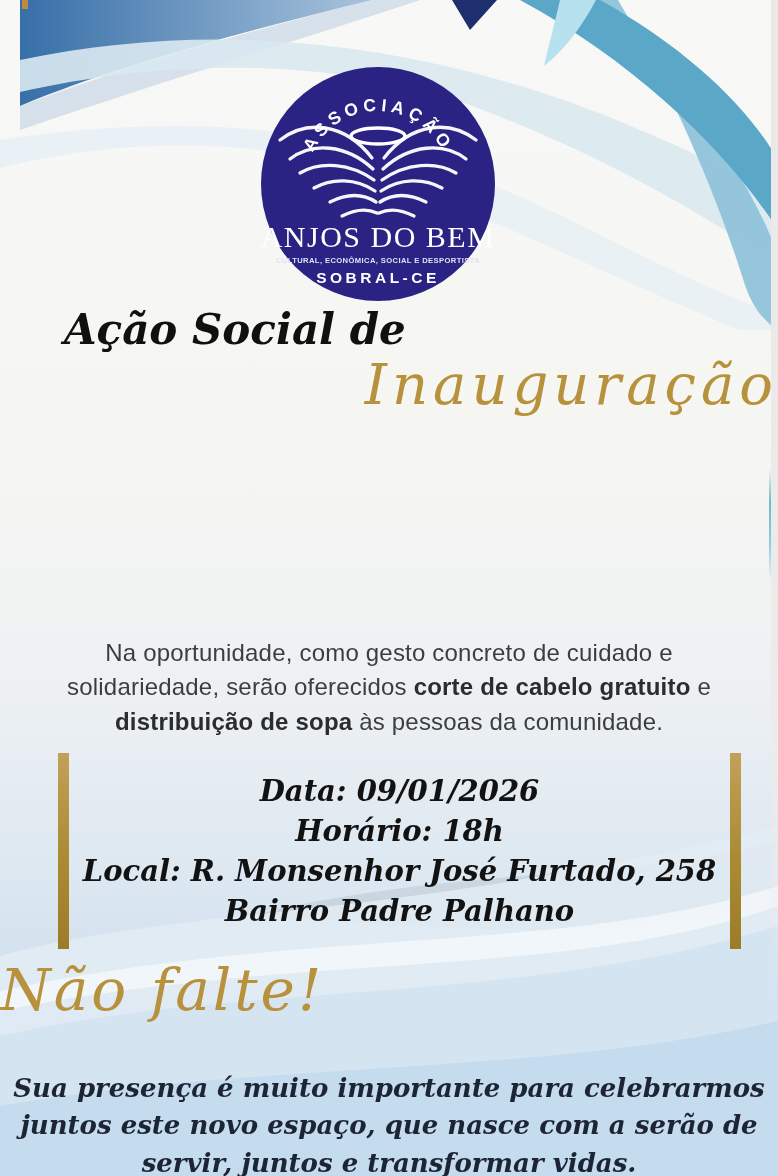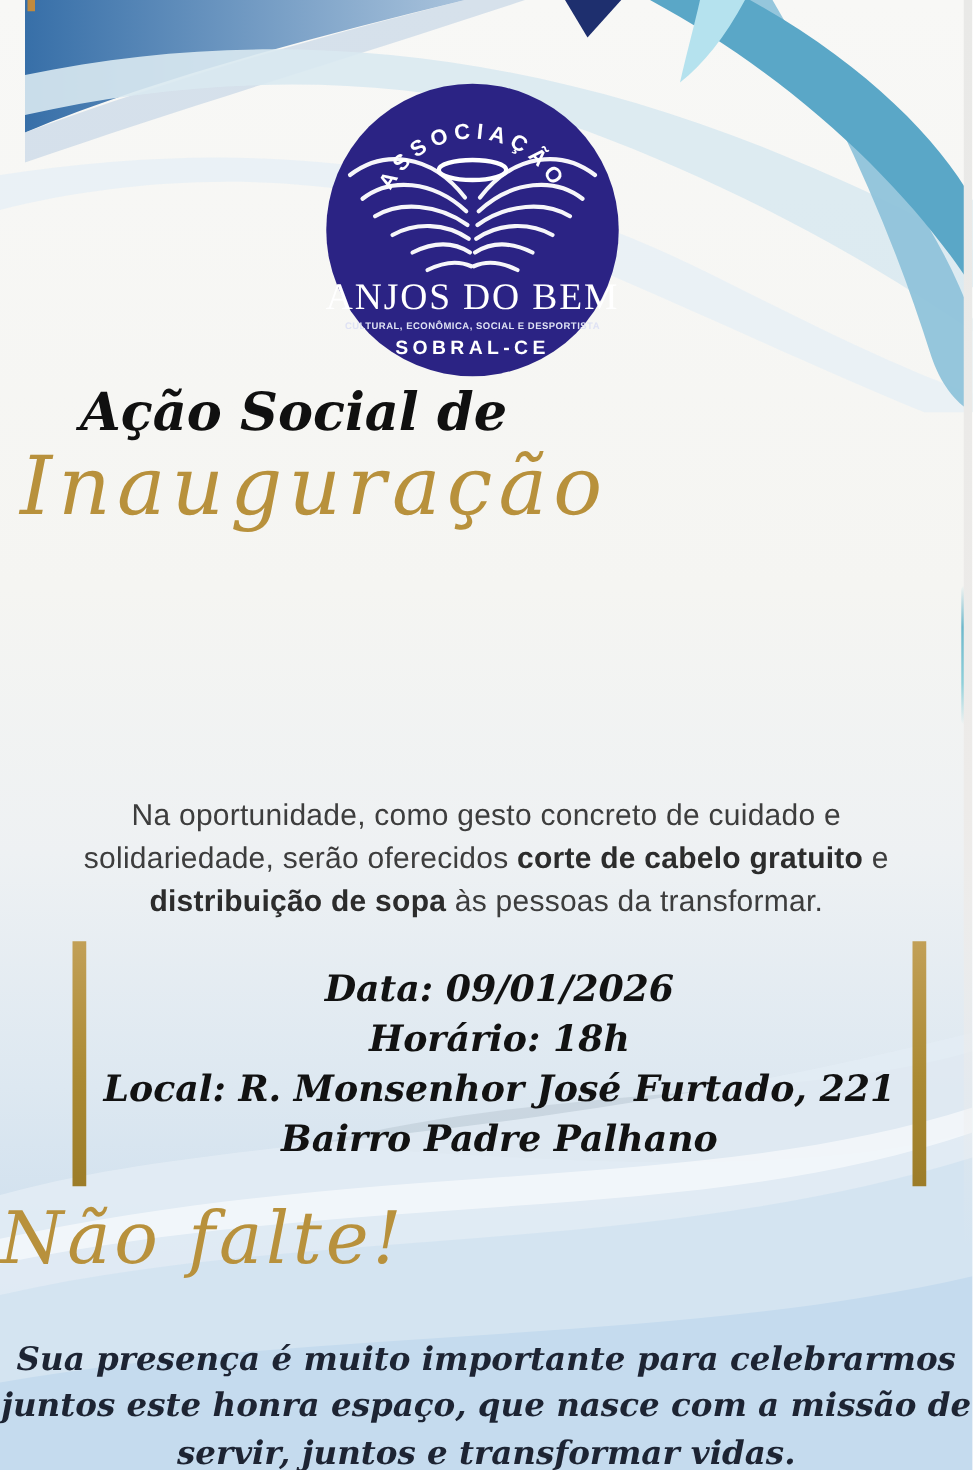--- a/index.html
+++ b/index.html
@@ -20,22 +20,22 @@
   .logo{position:absolute;left:260px;top:66px;width:236px;height:236px;z-index:3;}
   .arc-text{font-family:"Liberation Sans",sans-serif;font-size:17.5px;font-weight:bold;letter-spacing:4.5px;fill:#ffffff;}
   .logo-name{font-family:"Liberation Serif",serif;font-size:30px;letter-spacing:1.5px;fill:#ffffff;}
   .logo-tagline{font-family:"Liberation Sans",sans-serif;font-size:7.6px;font-weight:bold;letter-spacing:0.4px;fill:#dfe2f4;}
   .logo-city{font-family:"Liberation Sans",sans-serif;font-size:15.5px;font-weight:bold;letter-spacing:3.5px;fill:#ffffff;}
 
   .title1{position:absolute;top:306px;left:0;width:100%;box-sizing:border-box;padding-left:64px;z-index:3;
     font-family:"DejaVu Serif",serif;font-style:italic;font-weight:700;
     font-size:42px;line-height:1.15;color:#101010;}
   .title2{position:absolute;top:354px;left:0;width:100%;box-sizing:border-box;padding-left:16px;z-index:3;
-    text-align:left;font-family:"DejaVu Serif",serif;font-style:italic;font-weight:400;
-    font-size:65px;line-height:1.1;letter-spacing:5px;color:#b8913c;}
+    text-align:right;font-family:"DejaVu Serif",serif;font-style:italic;font-weight:400;
+    font-size:56px;line-height:1.1;letter-spacing:5px;color:#b8913c;}
 
   .para{position:absolute;left:50%;transform:translateX(-50%);z-index:3;margin:0;
     width:748px;text-align:center;white-space:pre-line;
     font-size:24px;line-height:1.43;letter-spacing:0.2px;color:#3d3d3d;}
   .intro{top:497px;}
   .offer{top:636px;}
   .para b{font-weight:700;color:#2c2c2c;}
 
   .details{position:absolute;top:753px;left:58px;right:37px;height:196px;z-index:3;
     display:flex;justify-content:flex-end;align-items:stretch;}
@@ -112,34 +112,34 @@
       <text x="118" y="217" text-anchor="middle" class="logo-city">SOBRAL-CE</text>
     </svg>
   </div>
 
   <div class="title1">Ação Social de</div>
   <div class="title2">Inauguração</div>
 
 
   <p class="para offer"><span>Na oportunidade, como gesto concreto de cuidado e
 solidariedade, serão oferecidos </span><b>corte de cabelo gratuito</b><span> e
-</span><b>distribuição de sopa</b><span> às pessoas da transformar.</span></p>
+</span><b>distribuição de sopa</b><span> às pessoas da comunidade.</span></p>
 
   <div class="details">
     <div class="bar"></div>
     <div class="details-text">
       <div>Data: 09/01/2026</div>
       <div>Horário: 18h</div>
-      <div>Local: R. Monsenhor José Furtado, 221</div>
+      <div>Local: R. Monsenhor José Furtado, 258</div>
       <div>Bairro Padre Palhano</div>
     </div>
     <div class="bar"></div>
   </div>
 
   <div class="cta">Não falte!</div>
 
   <div class="closing">
     <div>Sua presença é muito importante para celebrarmos</div>
-    <div>juntos este honra espaço, que nasce com a missão de</div>
+    <div>juntos este novo espaço, que nasce com a serão de</div>
     <div>servir, juntos e transformar vidas.</div>
   </div>
 
 </div>
 
 </body></html>

